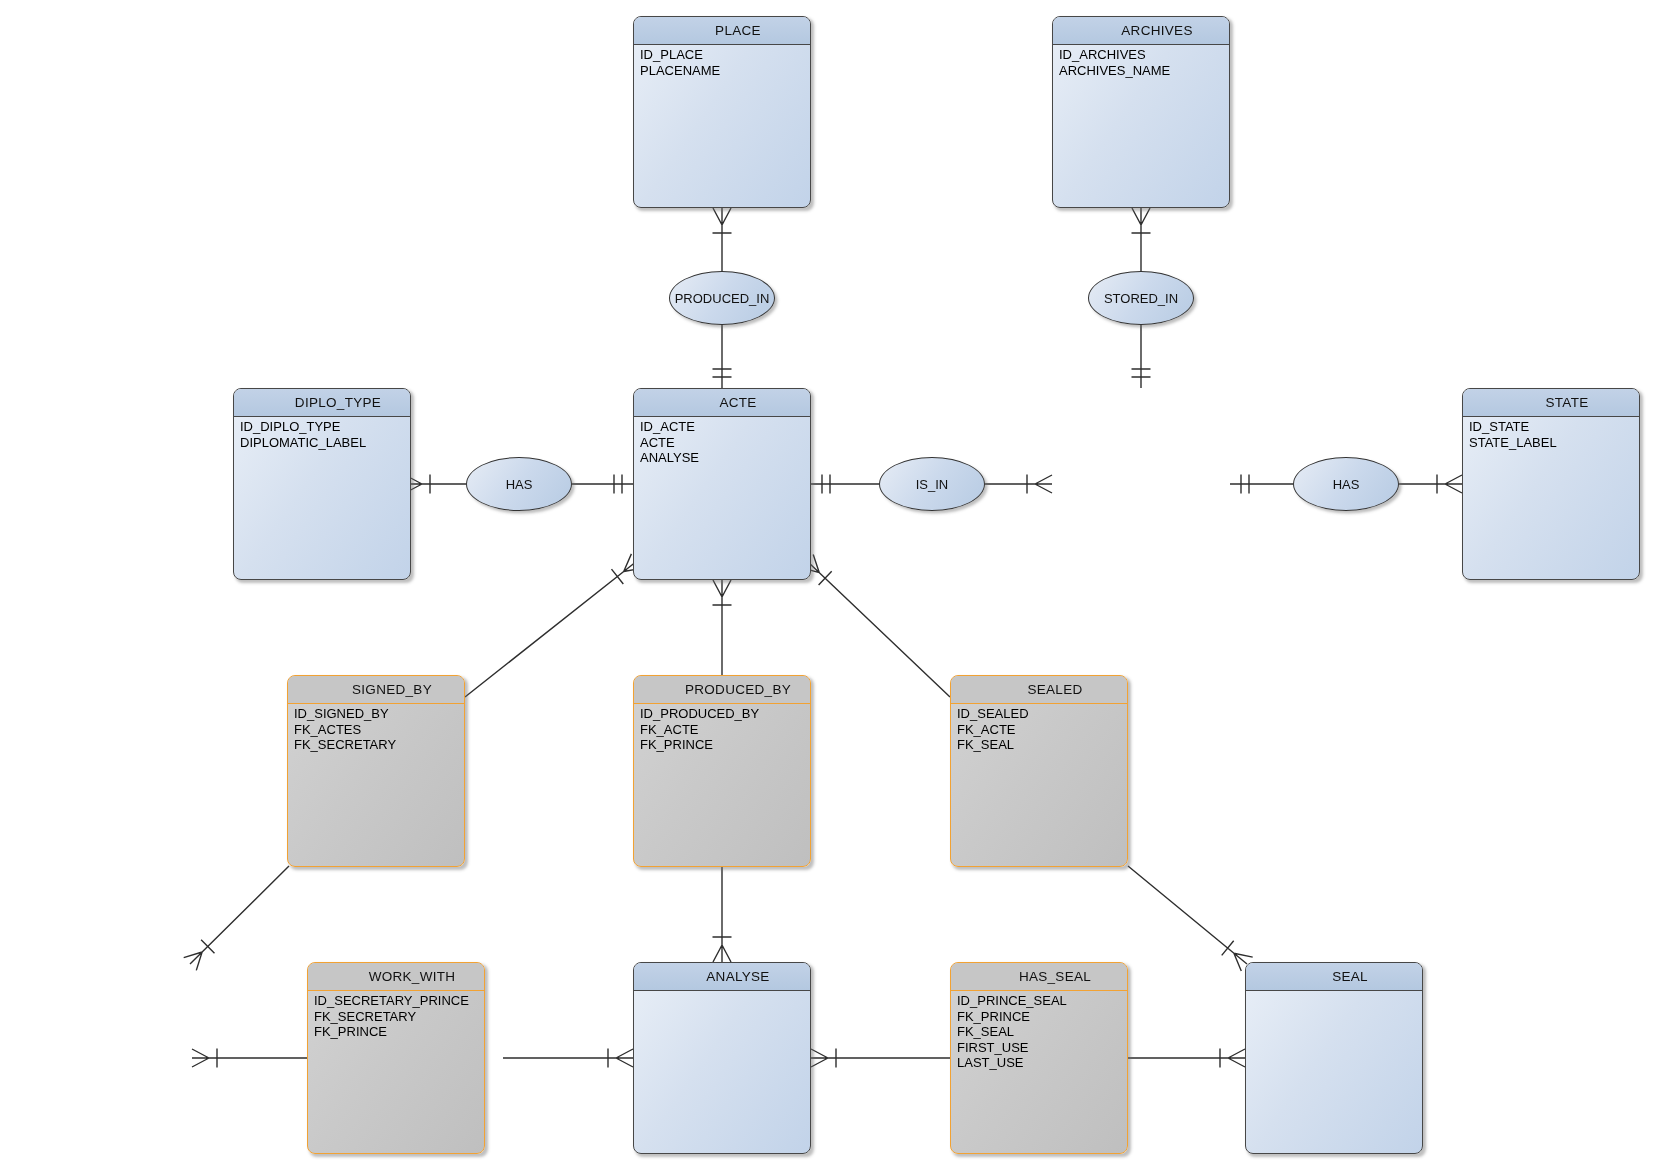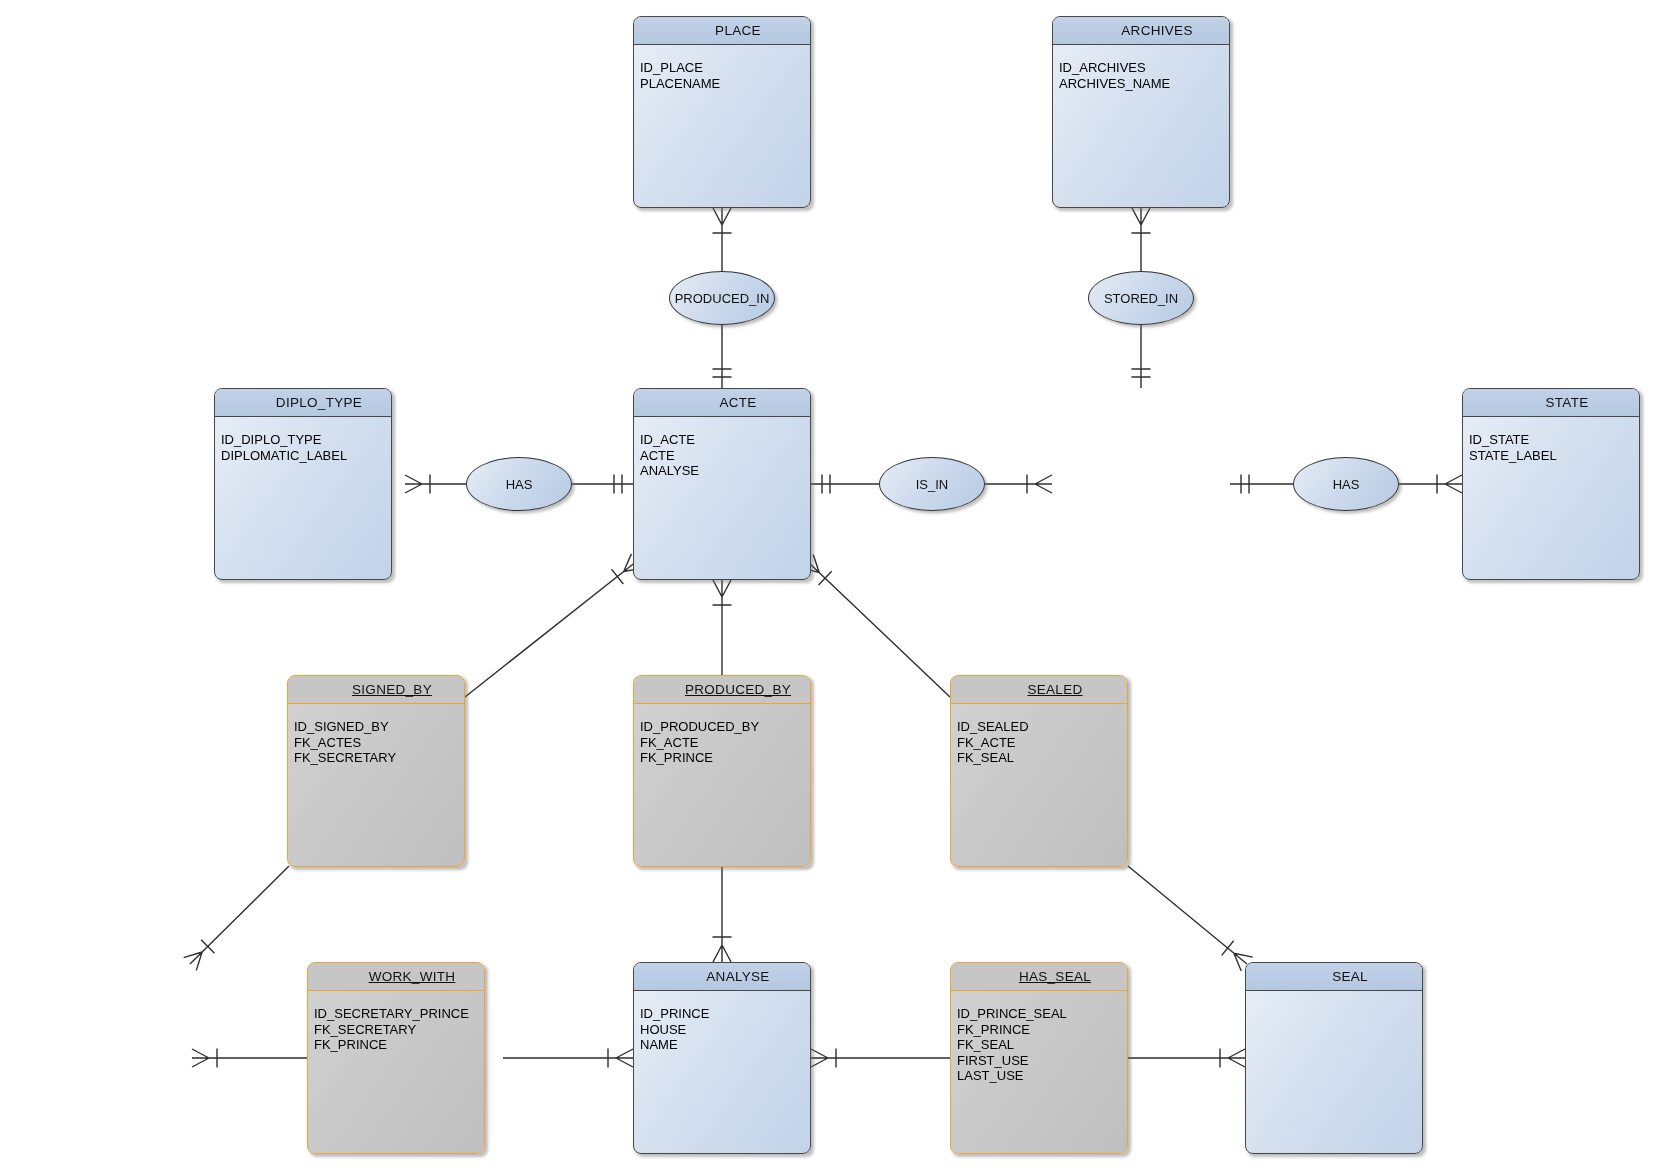--- a/index.html
+++ b/index.html
@@ -15,26 +15,26 @@
     background:linear-gradient(125deg,#e9eff7 0%,#d5e0ef 45%,#c2d3e9 100%);
     box-shadow:2.5px 2.5px 3px rgba(110,110,110,.45);
   }
   .box .hdr{
     height:27px;line-height:27px;text-align:center;
     font-size:13.5px;letter-spacing:.3px;color:#111;
     border-bottom:1.6px solid #474747;
     background:linear-gradient(180deg,#c2d2e7 0%,#b4c8e0 100%);
     padding-left:32px;
   }
-  .box .bd{padding:15px 6px;font-size:13px;line-height:15.5px;color:#000;}
+  .box .bd{padding:2px 6px;font-size:13px;line-height:15.5px;color:#000;}
   .junction{
     border-color:#f2a233;
     background:linear-gradient(125deg,#d2d2d2 0%,#c9c9c9 45%,#bfbfbf 100%);
   }
-  .junction .hdr{border-bottom-color:#f2a233;background:#c6c6c6;text-decoration:underline;}
+  .junction .hdr{border-bottom-color:#f2a233;background:#c6c6c6;}
   .rel{
     position:absolute;width:106px;height:54px;box-sizing:border-box;
     border:1.6px solid #333;border-radius:50%;
     display:flex;align-items:center;justify-content:center;
     font-size:13px;color:#111;
     background:linear-gradient(125deg,#e6ecf5 0%,#cbd9ec 50%,#b7cbe3 100%);
     box-shadow:2.5px 2.5px 3px rgba(110,110,110,.45);
   }
 </style>
 </head>
@@ -74,21 +74,21 @@
   </div>
 
   <div class="box" style="left:1052px;top:16px">
     <div class="hdr">ARCHIVES</div>
     <div class="bd">
       <div>ID_ARCHIVES</div>
       <div>ARCHIVES_NAME</div>
     </div>
   </div>
 
-  <div class="box" style="left:214px;top:388px">
+  <div class="box" style="left:233px;top:388px">
     <div class="hdr">DIPLO_TYPE</div>
     <div class="bd">
       <div>ID_DIPLO_TYPE</div>
       <div>DIPLOMATIC_LABEL</div>
     </div>
   </div>
 
   <div class="box" style="left:633px;top:388px">
     <div class="hdr">ACTE</div>
     <div class="bd">
@@ -139,25 +139,20 @@
     <div class="hdr">WORK_WITH</div>
     <div class="bd">
       <div>ID_SECRETARY_PRINCE</div>
       <div>FK_SECRETARY</div>
       <div>FK_PRINCE</div>
     </div>
   </div>
 
   <div class="box" style="left:633px;top:962px">
     <div class="hdr">ANALYSE</div>
-    <div class="bd">
-      <div>ID_PRINCE</div>
-      <div>HOUSE</div>
-      <div>NAME</div>
-    </div>
   </div>
 
   <div class="box junction" style="left:950px;top:962px">
     <div class="hdr">HAS_SEAL</div>
     <div class="bd">
       <div>ID_PRINCE_SEAL</div>
       <div>FK_PRINCE</div>
       <div>FK_SEAL</div>
       <div>FIRST_USE</div>
       <div>LAST_USE</div>

